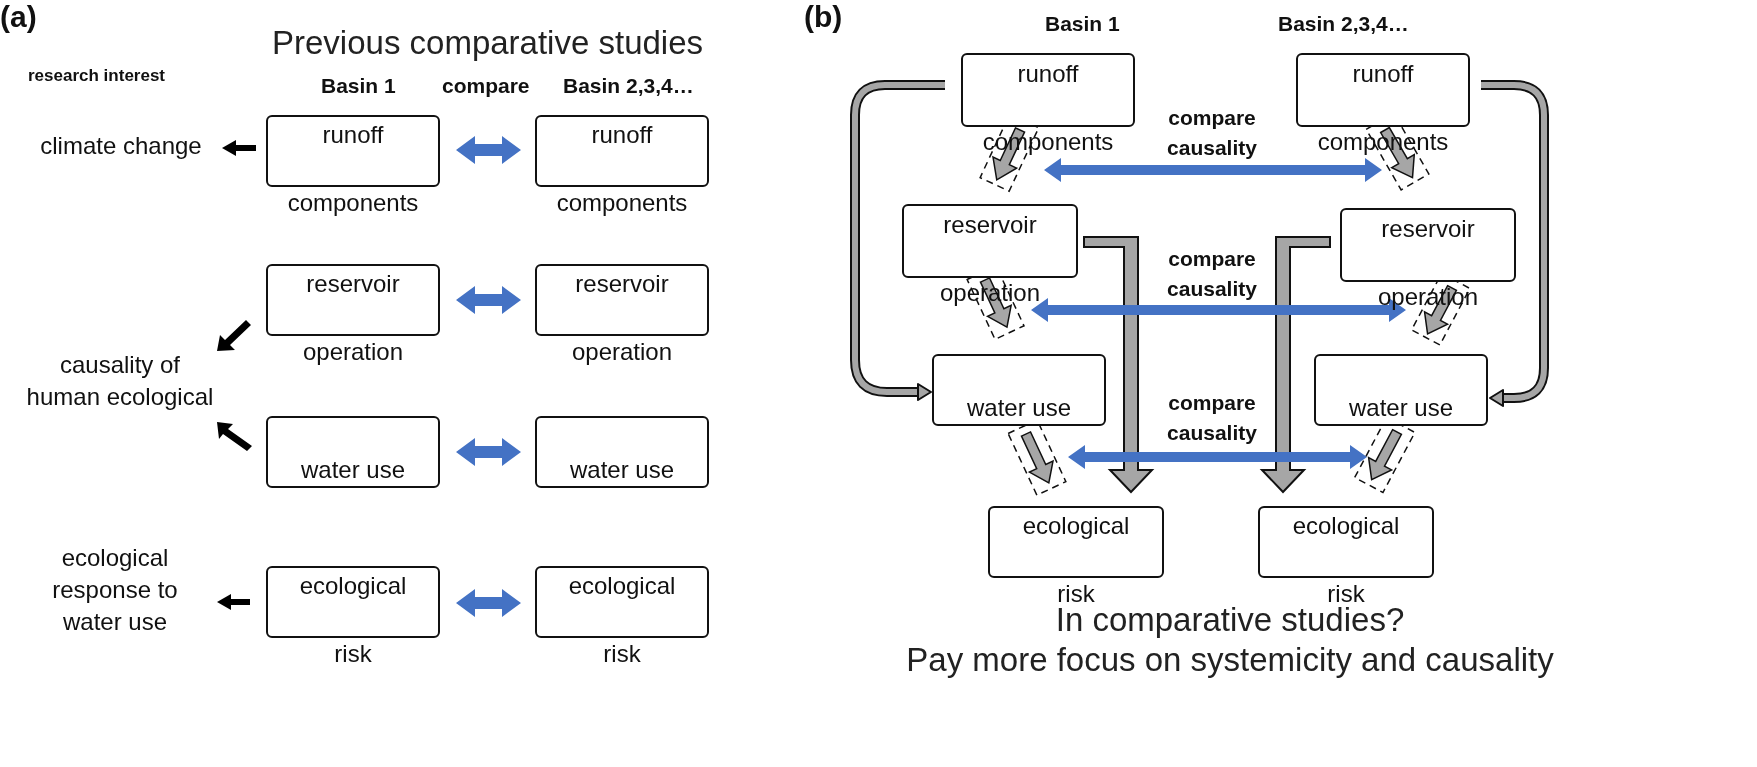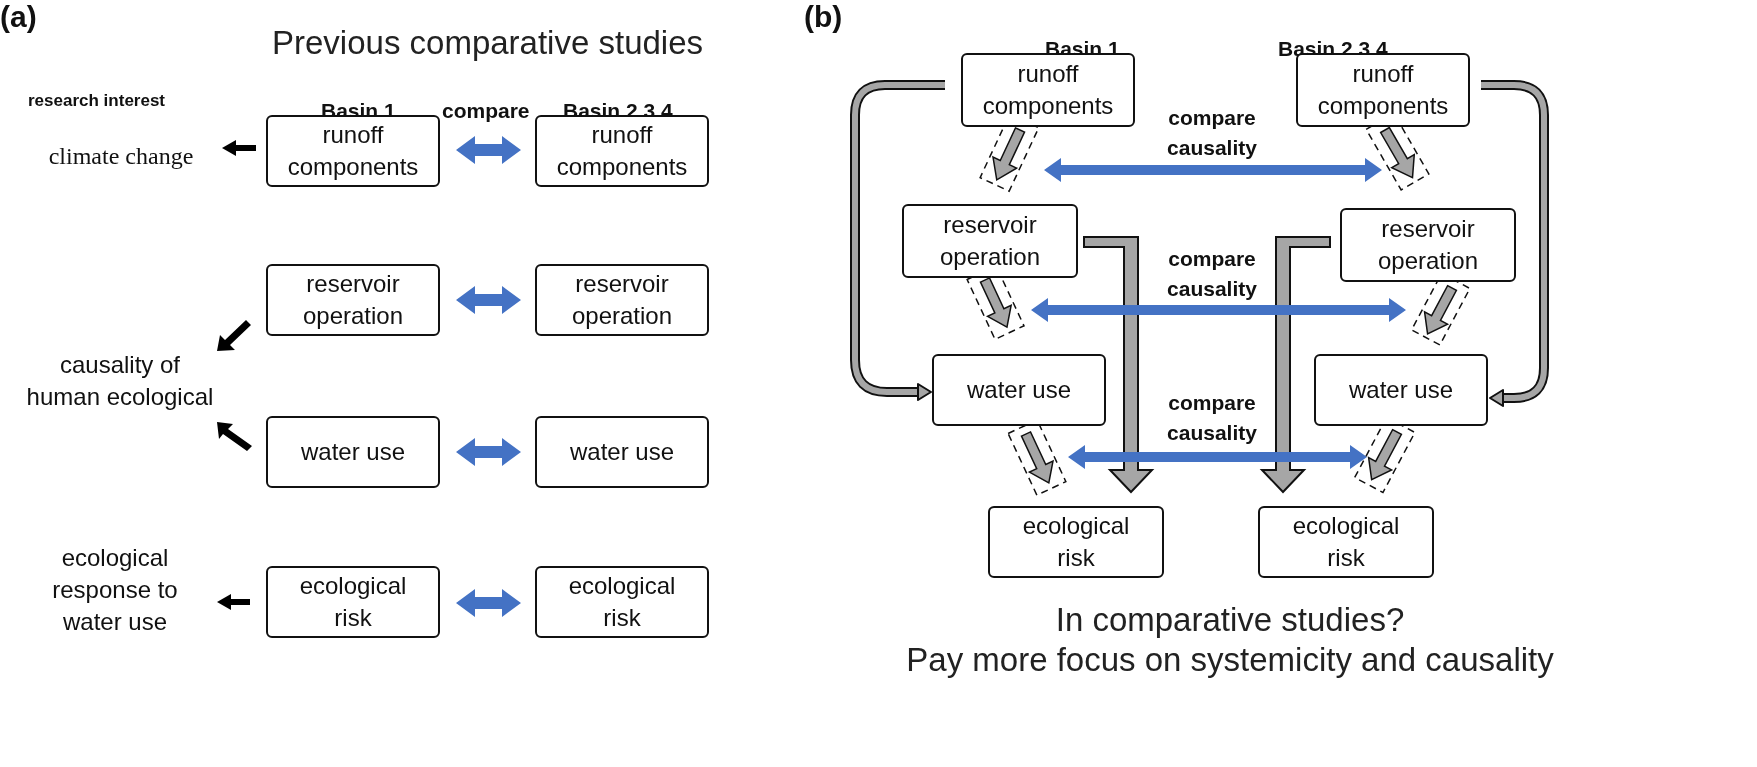--- a/index.html
+++ b/index.html
@@ -1,25 +1,25 @@
 <!DOCTYPE html>
 <html><head>
 <meta charset="utf-8">
 <style>
   html, body { margin: 0; padding: 0; background: #ffffff; }
   body { width: 1757px; height: 767px; position: relative; overflow: hidden;
          font-family: "Liberation Sans", sans-serif; color: #111; }
   .abs { position: absolute; }
   .panel-label { font-weight: bold; font-size: 30px; }
   .title { font-size: 33px; color: #222; white-space: nowrap; }
-  .hdr { font-weight: bold; font-size: 21px; white-space: nowrap; margin-top: 25px; }
+  .hdr { font-weight: bold; font-size: 21px; white-space: nowrap; }
   .box { position: absolute; border: 2px solid #111; border-radius: 6px; background: #fff;
          display: flex; align-items: center; justify-content: center; text-align: center;
          font-size: 24px; line-height: 32px; box-sizing: border-box; }
-  .box span { display: block; }
+  .box span { display: block; margin-top: 36px; }
   .interest { position: absolute; font-size: 24px; line-height: 32px; text-align: center; white-space: nowrap; }
   .cmp { position: absolute; font-weight: bold; font-size: 21px; line-height: 30px; text-align: center; }
   .footer { position: absolute; font-size: 33px; line-height: 40px; text-align: center; color: #222; white-space: nowrap; }
   svg.overlay { position: absolute; left: 0; top: 0; }
 </style>
 </head>
 <body>
 
 <div class="abs panel-label" style="left:0px; top:0px;">(a)</div>
 <div class="abs title" style="left:272px; top:24px;">Previous comparative studies</div>
@@ -70,21 +70,21 @@
       <span>water use</span>
     </div>
 </div>
 <div class="box" style="left:535px; top:566px; width:174px; height:72px;">
   <div>
       <span>ecological</span>
       <span>risk</span>
     </div>
 </div>
 
-<div class="interest" style="left:30px; top:140px; width:182px;font-family:Liberation Serif, serif;">
+<div class="interest" style="left:30px; top:130px; width:182px;">
   <span>climate change</span>
 </div>
 <div class="interest" style="left:20px; top:349px; width:200px;">
   <div>causality of</div>
   <div>human ecological</div>
 </div>
 <div class="interest" style="left:30px; top:542px; width:170px;">
   <div>ecological</div>
   <div>response to</div>
   <div>water use</div>

